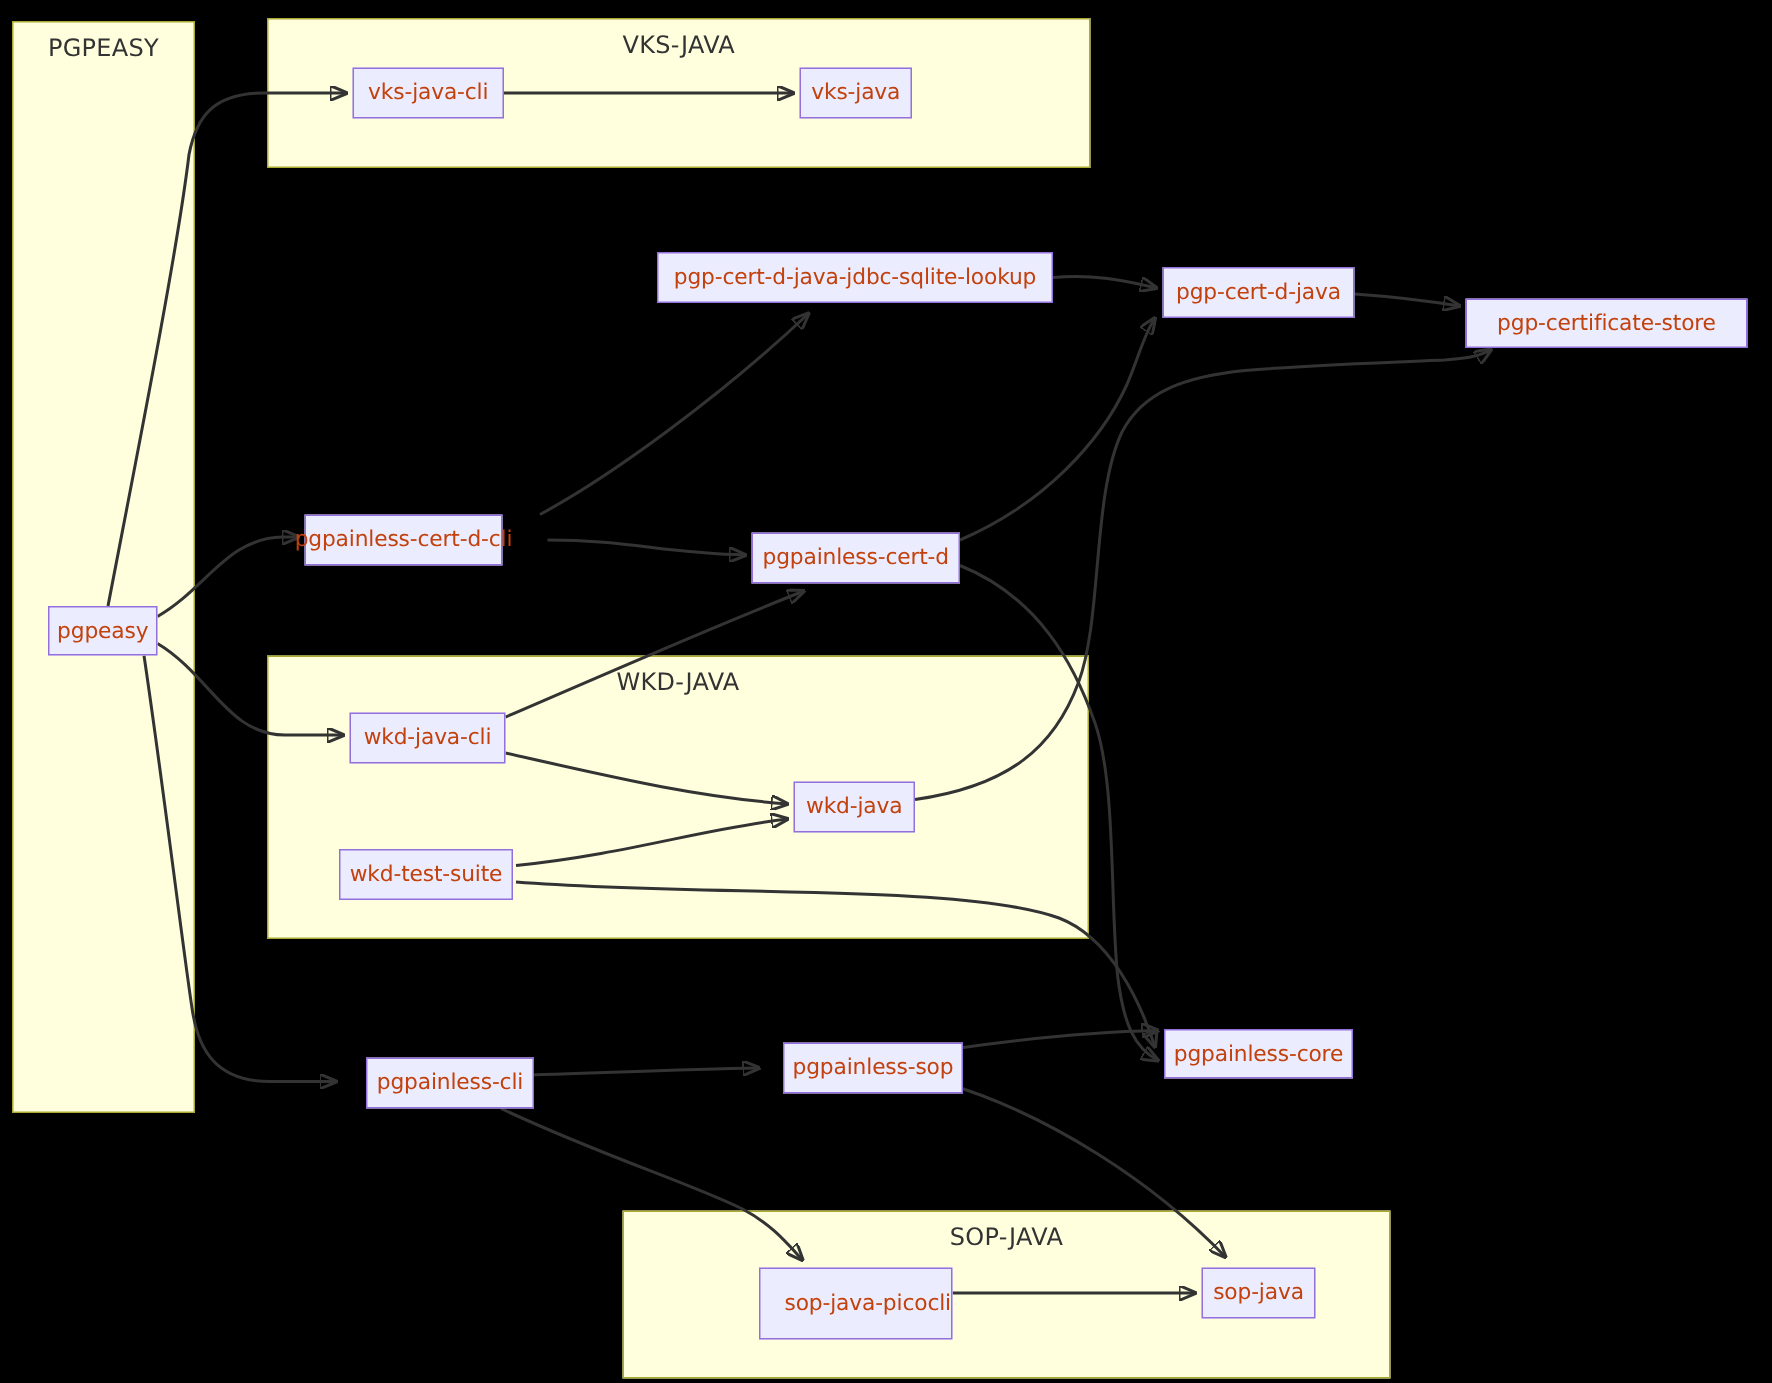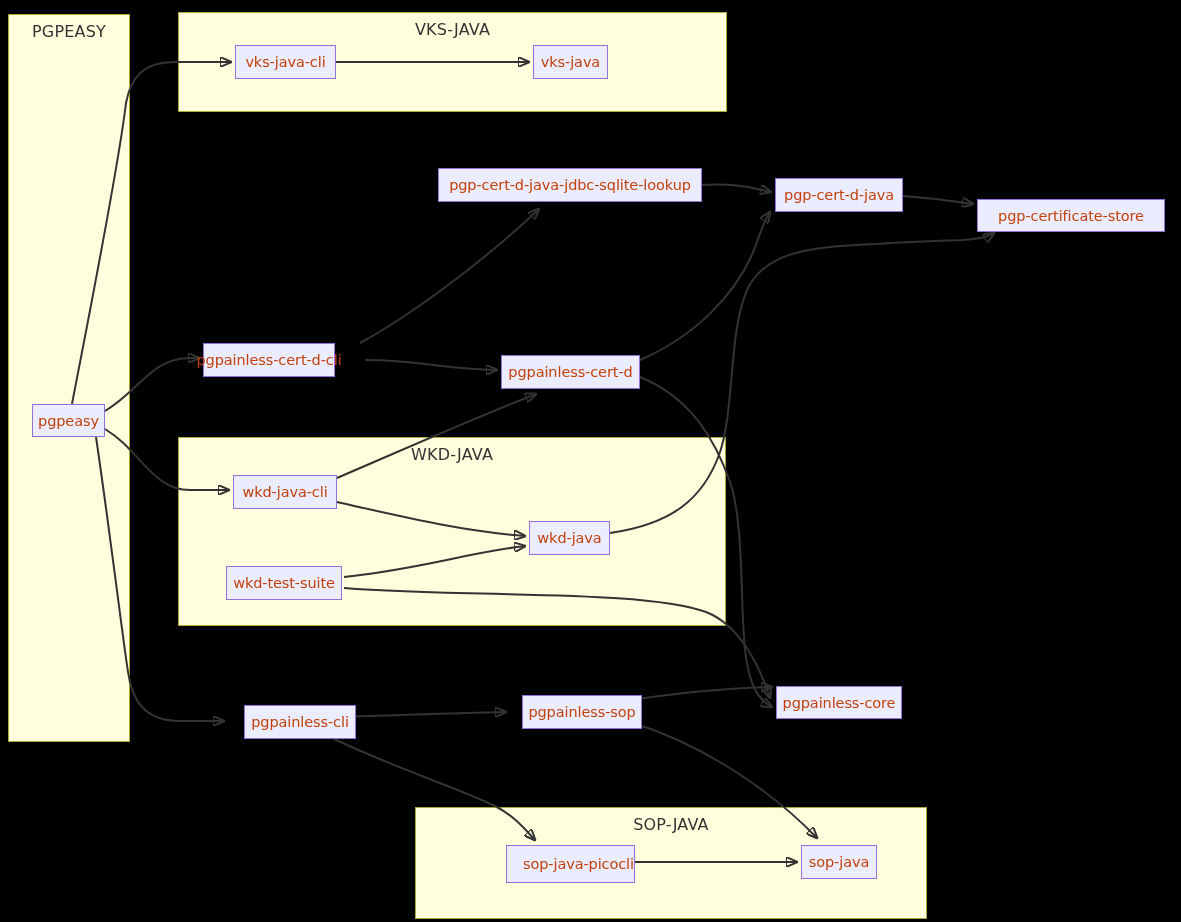--- a/index.html
+++ b/index.html
@@ -105,16 +105,16 @@
   <div class="node" style="left:775px;top:178px;width:128px;height:34px;">pgp-cert-d-java</div>
   <div class="node" style="left:977px;top:199px;width:188px;height:33px;">pgp-certificate-store</div>
   <div class="node" style="left:203px;top:343px;width:132px;height:34px;">pgpainless-cert-d-cli</div>
   <div class="node" style="left:501px;top:355px;width:139px;height:34px;">pgpainless-cert-d</div>
   <div class="node" style="left:233px;top:475px;width:104px;height:34px;">wkd-java-cli</div>
   <div class="node" style="left:529px;top:521px;width:81px;height:34px;">wkd-java</div>
   <div class="node" style="left:226px;top:566px;width:116px;height:34px;">wkd-test-suite</div>
   <div class="node" style="left:244px;top:705px;width:112px;height:34px;">pgpainless-cli</div>
   <div class="node" style="left:510px;top:695px;width:120px;height:34px;margin-left:12px;">pgpainless-sop</div>
   <div class="node" style="left:776px;top:686px;width:126px;height:33px;">pgpainless-core</div>
-  <div class="node" style="left:506px;top:845px;width:129px;height:38px;padding-left:16px;">sop-java-picocli</div>
+  <div class="node" style="left:506px;top:845px;width:129px;height:48px;padding-left:16px;">sop-java-picocli</div>
   <div class="node" style="left:801px;top:845px;width:76px;height:34px;">sop-java</div>
 
 </div>
 
 </body></html>

